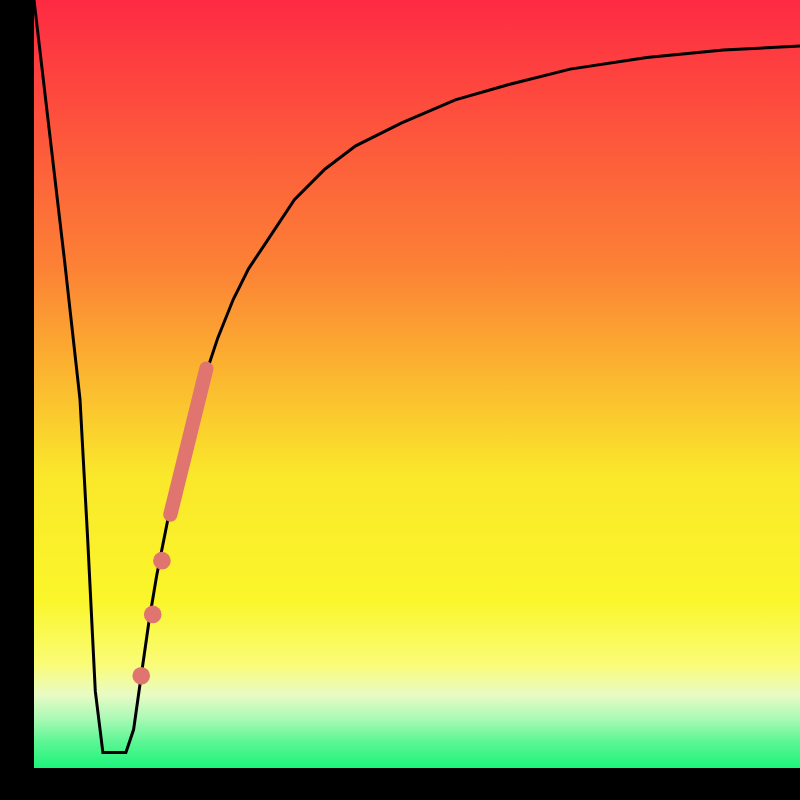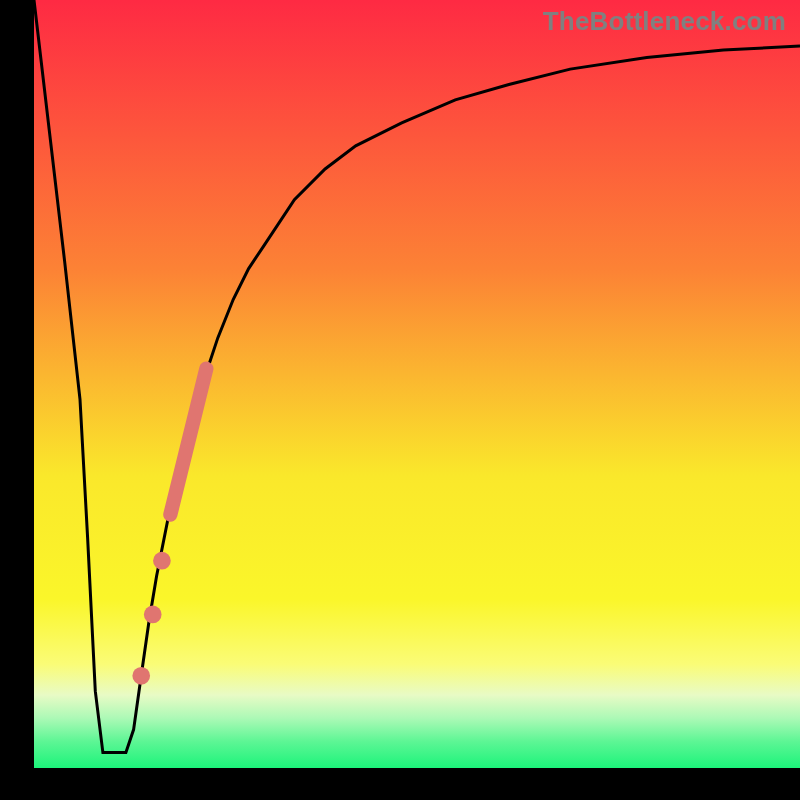--- a/index.html
+++ b/index.html
@@ -27,21 +27,20 @@
     letter-spacing: 0.2px;
     z-index: 10;
     pointer-events: none;
   }
   svg { display: block; }
 </style>
 </head>
 <body>
 
 <div class="frame">
-  <div class="watermark">TheBottleneck.com</div>
 
   <svg id="chart-svg" width="800" height="800" viewBox="0 0 800 800">
     <defs>
       <linearGradient id="bg-grad" x1="0" y1="0" x2="0" y2="1">
           <stop offset="0.0%" stop-color="#fe2a43"></stop>
           <stop offset="35.0%" stop-color="#fc8235"></stop>
           <stop offset="62.0%" stop-color="#fae82b"></stop>
           <stop offset="78.0%" stop-color="#faf62a"></stop>
           <stop offset="86.5%" stop-color="#fafc77"></stop>
           <stop offset="90.5%" stop-color="#e8fbc5"></stop>

